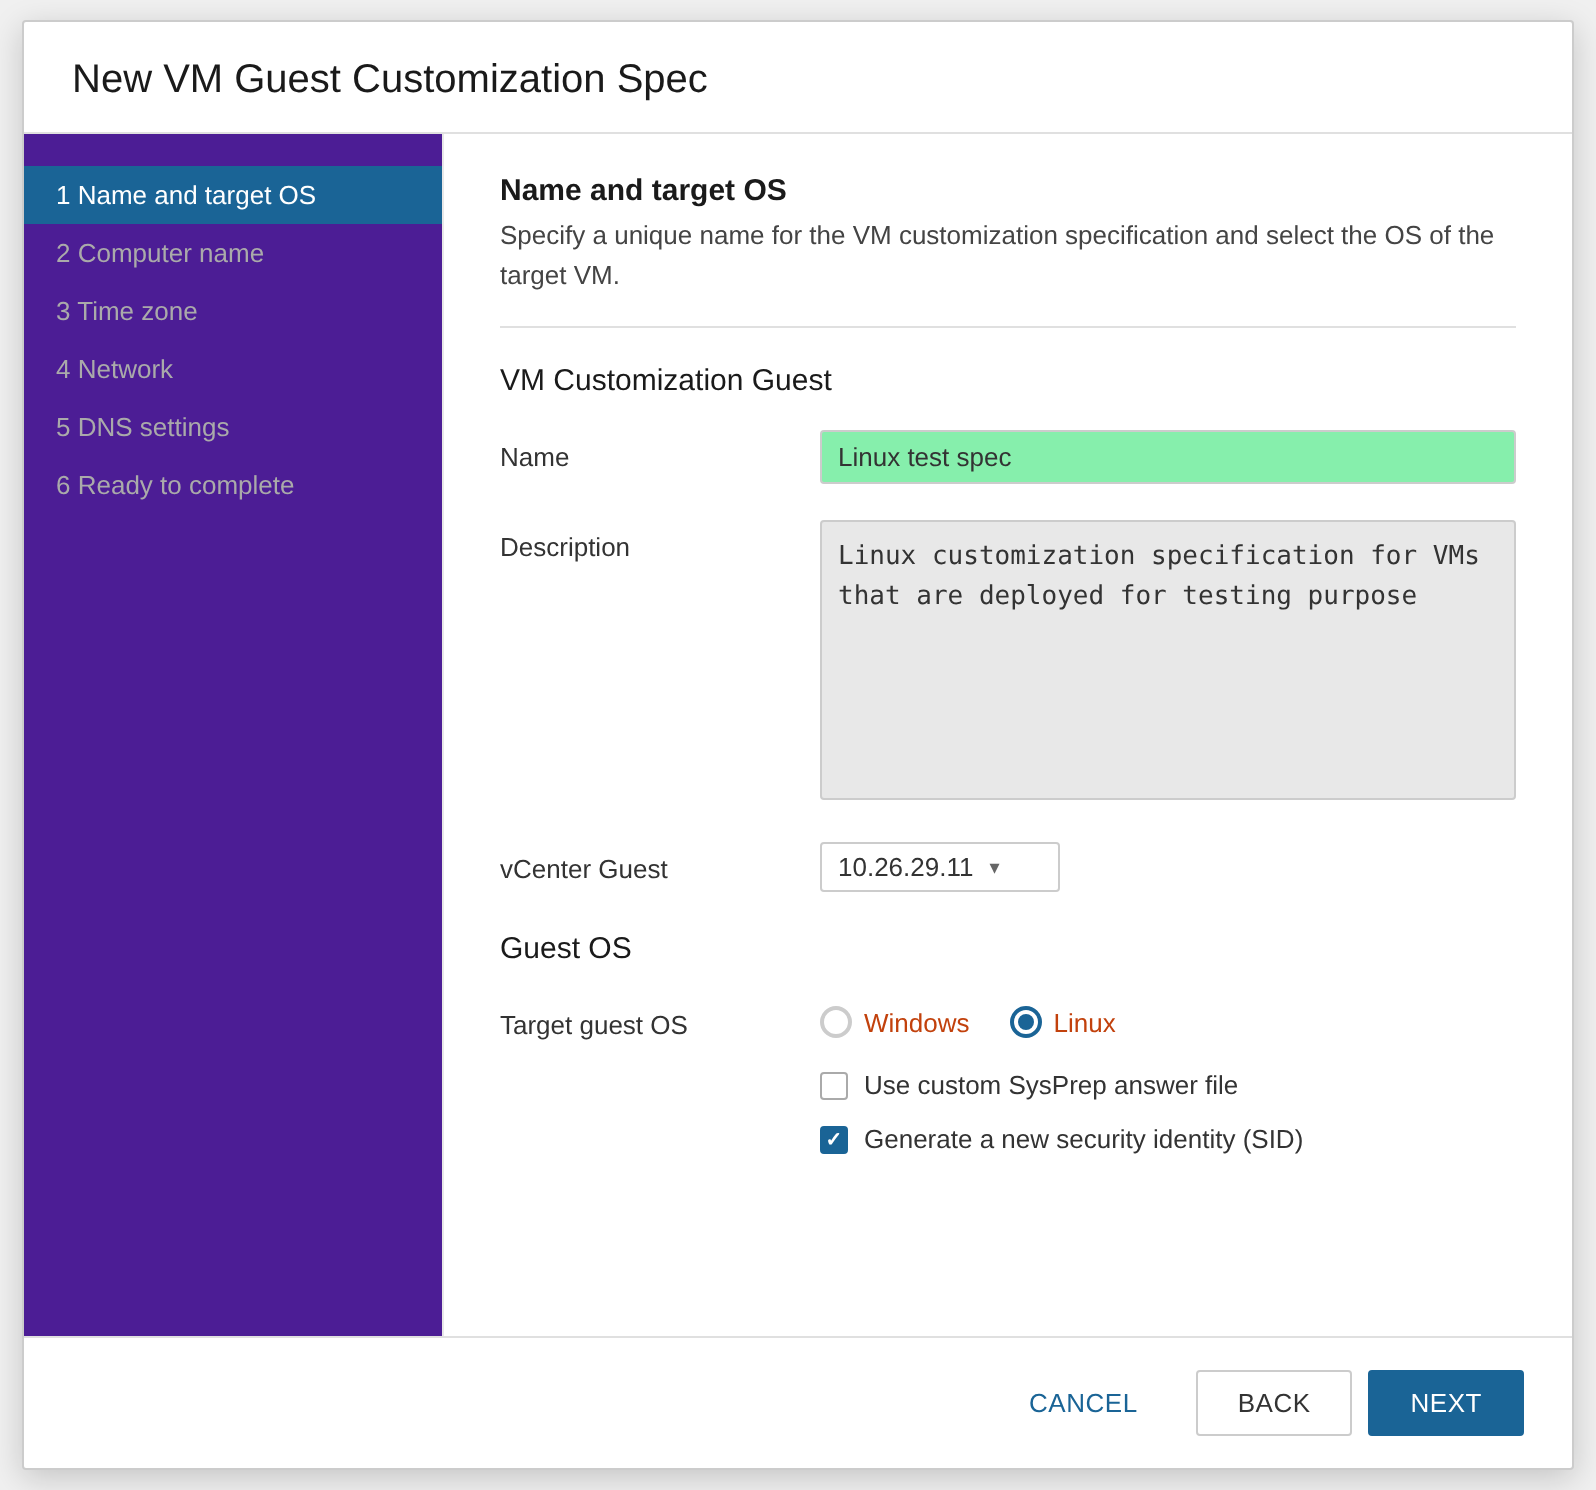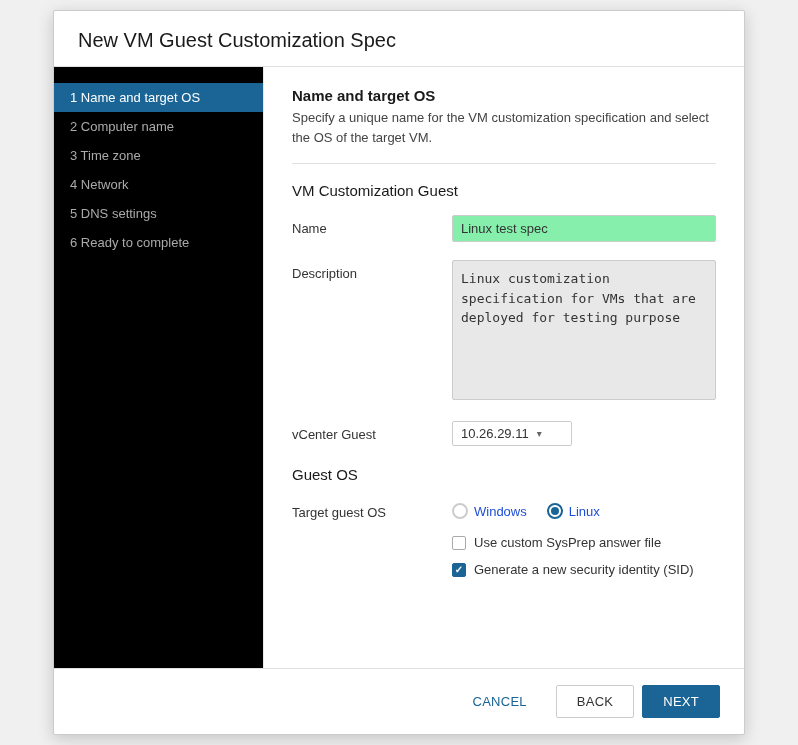--- a/index.html
+++ b/index.html
@@ -7,21 +7,21 @@
       font-family: -apple-system, BlinkMacSystemFont, "Segoe UI", Arial, sans-serif;
       font-size: 13px;
       background: #f0f0f0;
       display: flex;
       justify-content: center;
       align-items: center;
       min-height: 100vh;
     }
     .dialog {
       background: #fff;
-      width: 692px;
+      width: 776px;
       min-height: 725px;
       border: 1px solid #ccc;
       border-radius: 2px;
       box-shadow: 0 4px 16px rgba(0,0,0,0.18);
       display: flex;
       flex-direction: column;
     }
     .dialog-title {
       padding: 18px 24px 14px;
       font-size: 20px;
@@ -29,21 +29,21 @@
       color: #1a1a1a;
       border-bottom: 1px solid #e0e0e0;
     }
     .dialog-body {
       display: flex;
       flex: 1;
     }
     
     .sidebar {
       width: 210px;
-      background: #000000;
+      background: #4c1d95;
       border-right: 1px solid #e8e8e8;
       padding: 16px 0;
       flex-shrink: 0;
     }
     .sidebar-item {
       padding: 7px 16px;
       font-size: 13px;
       color: #555;
       cursor: pointer;
     }
@@ -148,21 +148,21 @@
       display: flex;
       align-items: center;
       gap: 20px;
       padding-top: 4px;
     }
     .radio-option {
       display: flex;
       align-items: center;
       gap: 6px;
       font-size: 13px;
-      color: #1d4ed8;
+      color: #c2410c;
       cursor: pointer;
     }
     .radio-circle {
       width: 16px;
       height: 16px;
       border-radius: 50%;
       border: 2px solid #ccc;
       background: #fff;
       display: inline-flex;
       align-items: center;

